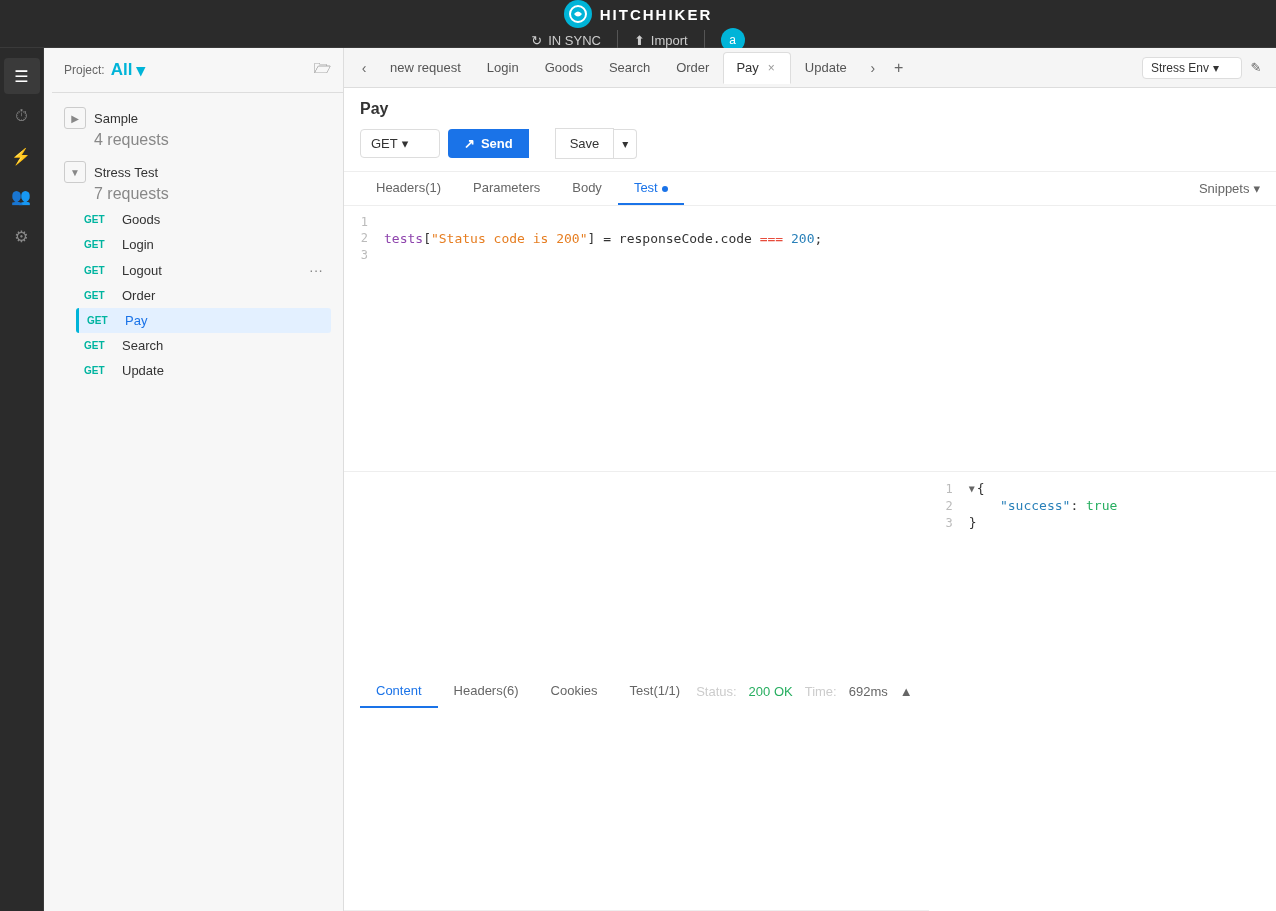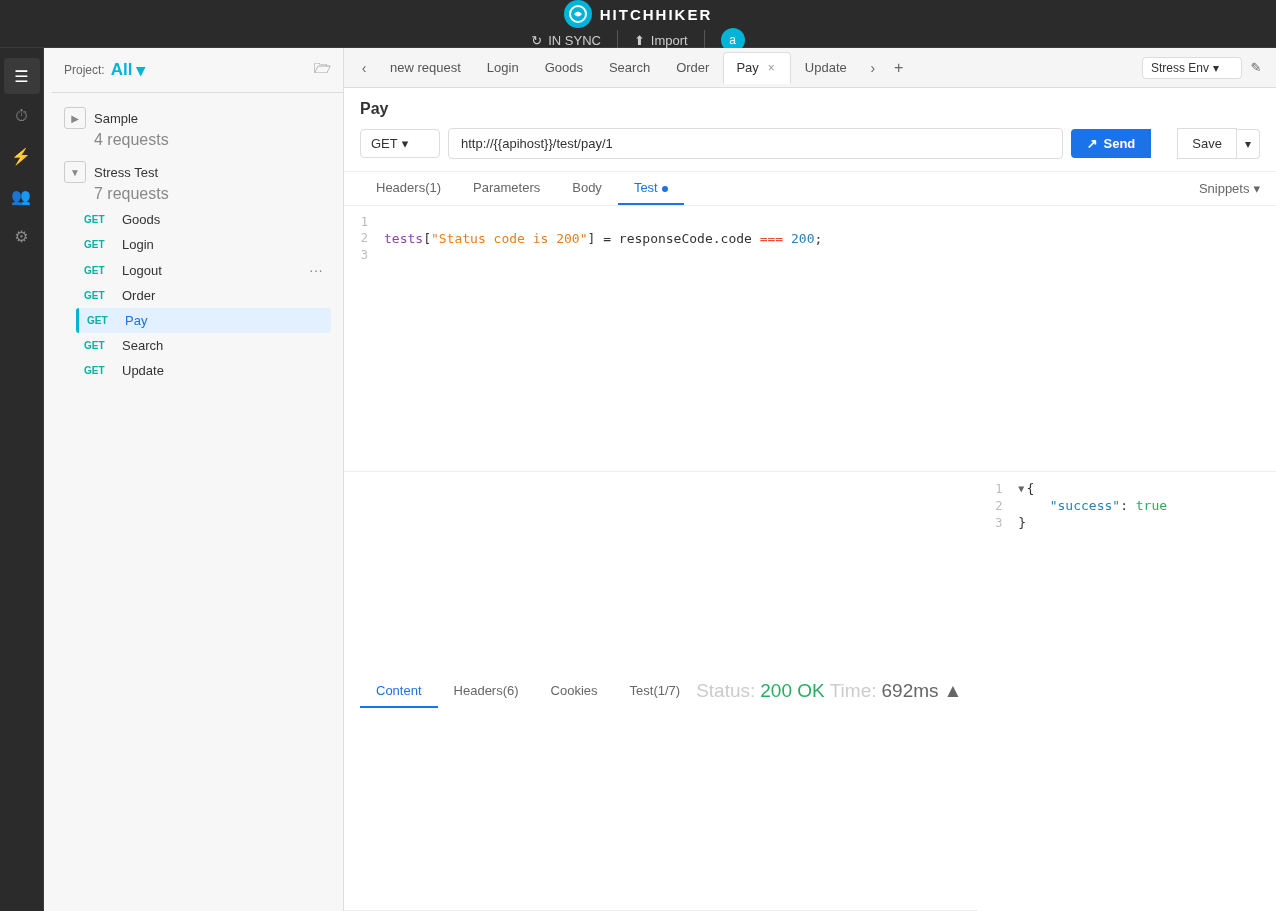--- a/index.html
+++ b/index.html
@@ -481,22 +481,22 @@
       border-bottom: 2px solid transparent;
     }
     .response-tab.active {
       color: #1a73e8;
       border-bottom: 2px solid #1a73e8;
     }
     .response-status {
       margin-left: auto;
       display: flex;
       align-items: center;
-      gap: 5px;
-      font-size: 19px;
+      gap: 12px;
+      font-size: 13px;
     }
     .status-ok { color: #27ae60; }
     .status-time { color: #666; }
     .collapse-btn {
       cursor: pointer;
       color: #666;
     }
     .response-body {
       flex: 1;
       background: #fff;
@@ -675,21 +675,20 @@
       </div>
     </div>
 
     <div class="request-area">
       <div class="request-title">Pay</div>
       <div class="url-bar">
         <div class="method-select">
           <span>GET</span>
           <span>▾</span>
         </div>
-        <input class="url-input" type="text" value="http://{{apihost}}/test/pay/1" style="">
         <button class="send-btn">
           <span>↗</span>
           <span>Send</span>
         </button>
         <div class="save-btn-group">
           <button class="save-btn">
             <span>Save</span>
           </button>
           <button class="save-dropdown">▾</button>
         </div>
@@ -737,21 +736,21 @@
         <div class="response-tab active">
           <span>Content</span>
         </div>
         <div class="response-tab">
           <span>Headers(6)</span>
         </div>
         <div class="response-tab">
           <span>Cookies</span>
         </div>
         <div class="response-tab">
-          <span>Test(1/7)</span>
+          <span>Test(1/1)</span>
         </div>
         <div class="response-status">
           <span>Status: </span>
           <span class="status-ok">200 OK</span>
           <span>Time: </span>
           <span class="status-time">692ms</span>
           <span class="collapse-btn">▲</span>
         </div>
       </div>
 

